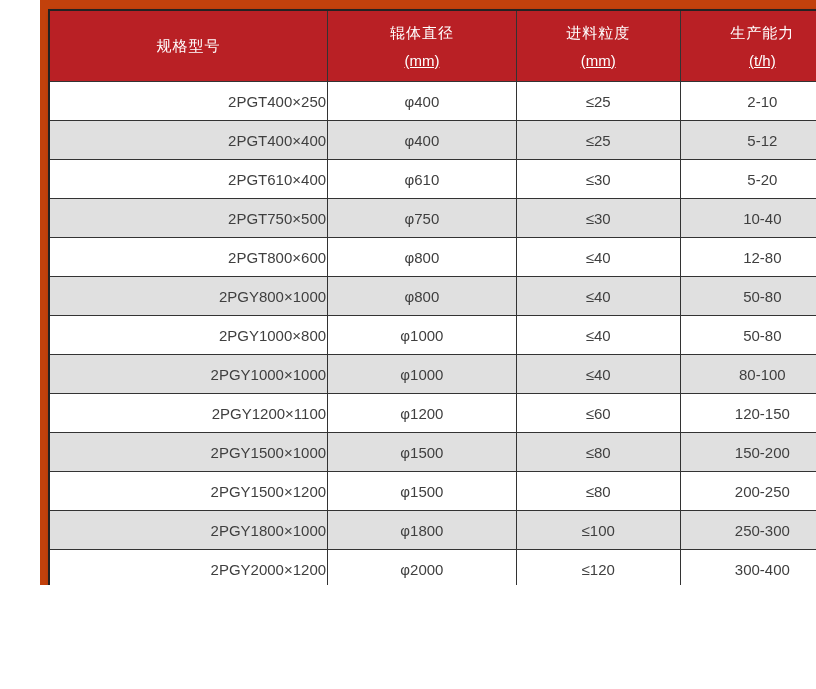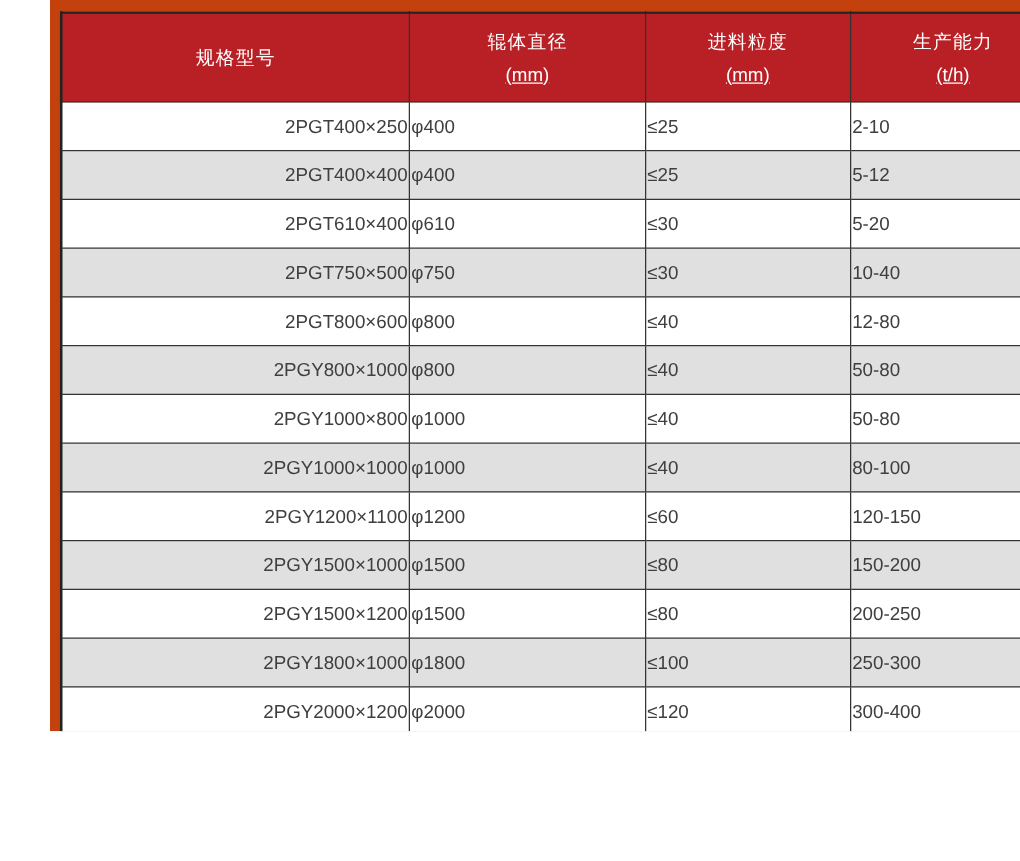--- a/index.html
+++ b/index.html
@@ -52,20 +52,21 @@
   thead th .unit-line {
     margin-top: 9px;
     letter-spacing: 0;
     text-decoration: underline;
   }
 
   tbody td {
     height: 36px;
     font-size: 15px;
     color: #3f3f3f;
+    text-align: center;
     vertical-align: middle;
     background: #ffffff;
   }
   tbody tr:nth-child(even) td {
     background: #e0e0e0;
   }
   tbody td.model-col {
     text-align: right;
     padding-left: 7px;
   }

